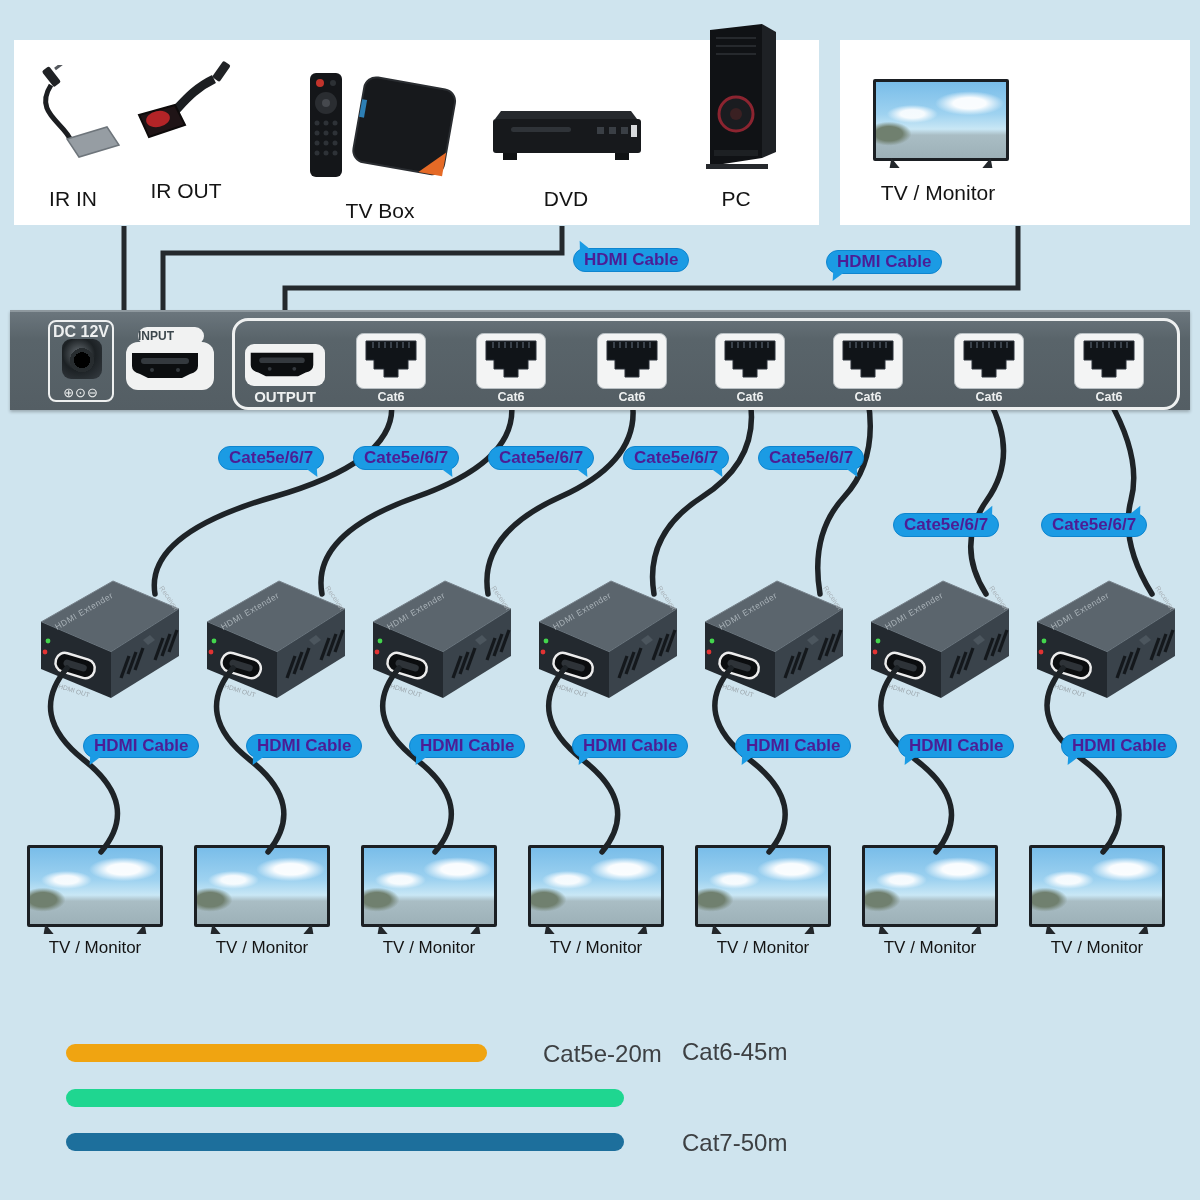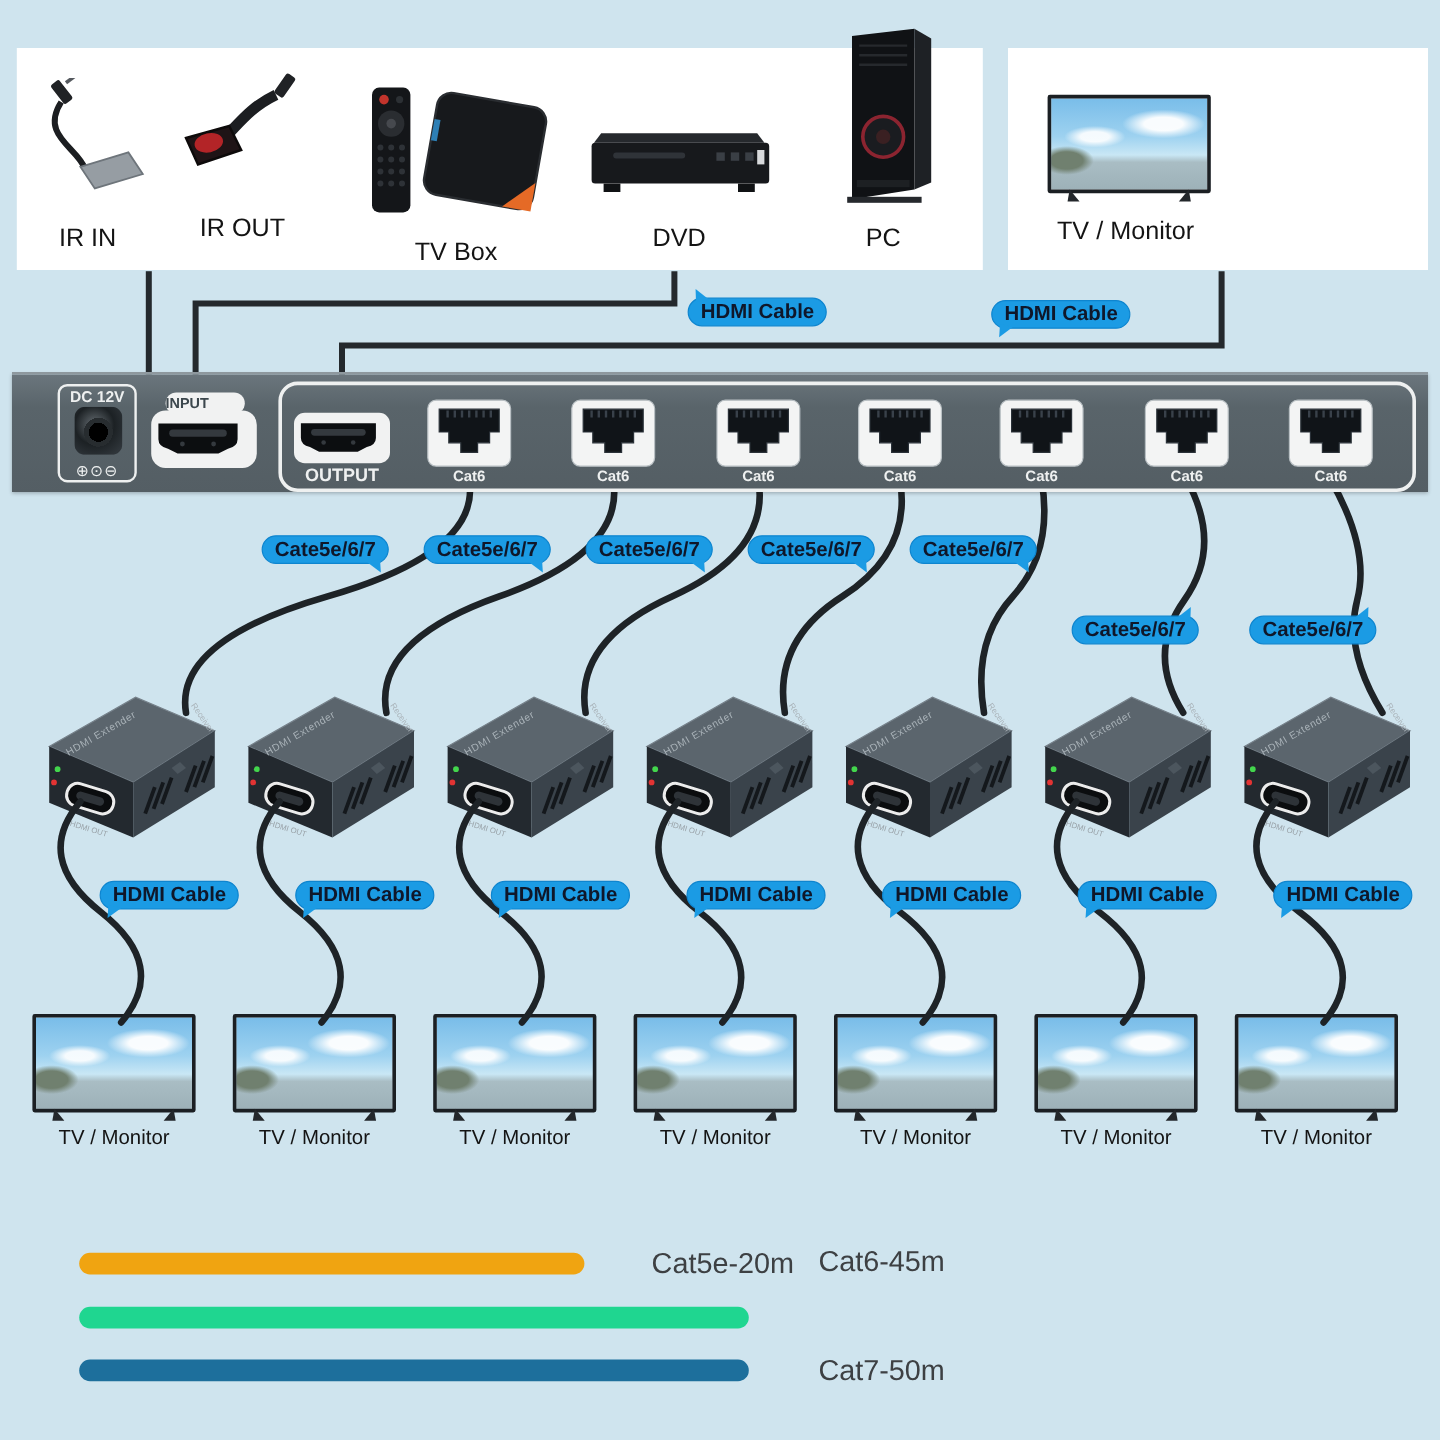--- a/index.html
+++ b/index.html
@@ -6,21 +6,21 @@
   #stage{position:relative;width:1200px;height:1200px;background:#cfe4ee;overflow:hidden;
          font-family:"Liberation Sans",sans-serif;}
   .abs{position:absolute;}
   .whitebox{position:absolute;background:#ffffff;top:40px;height:185px;}
   .dev{position:absolute;display:flex;flex-direction:column;align-items:center;justify-content:flex-end;}
   .dev-label{font-size:21px;color:#141414;margin-top:10px;white-space:nowrap;}
   
   svg.layer{position:absolute;left:0;top:0;pointer-events:none;}
   #layerA{z-index:1;} #layerB{z-index:4;}
   
-  .pill{position:absolute;z-index:6;background:#1b9be4;border:1.5px solid #0e85cf;color:#0f172a;
+  .pill{position:absolute;z-index:6;background:#1b9be4;border:1.5px solid #0e85cf;color:#4c1d95;
         font-weight:bold;font-size:17px;line-height:20px;padding:1px 10px;border-radius:13px;white-space:nowrap;}
   .pill::after{content:"";position:absolute;width:0;height:0;border:7px solid transparent;}
   .tail-bl::after{left:4px;top:100%;margin-top:-2px;border-top:11px solid #1b9be4;border-left-width:2px;border-right-width:9px;transform:rotate(14deg);}
   .tail-br::after{right:4px;top:100%;margin-top:-2px;border-top:11px solid #1b9be4;border-right-width:2px;border-left-width:9px;transform:rotate(-14deg);}
   .tail-tl::after{left:4px;bottom:100%;margin-bottom:-2px;border-bottom:11px solid #1b9be4;border-left-width:2px;border-right-width:9px;transform:rotate(-12deg);}
   .tail-tr::after{right:4px;bottom:100%;margin-bottom:-2px;border-bottom:11px solid #1b9be4;border-right-width:2px;border-left-width:9px;transform:rotate(12deg);}
   
   #panel{position:absolute;left:10px;top:310px;width:1180px;height:98px;z-index:2;
          background:linear-gradient(#6b767d,#59646a 28%,#545e64);border-top:2px solid #8e989e;
          box-shadow:0 2px 3px rgba(0,0,0,.25);}
@@ -128,21 +128,21 @@
   <div class="whitebox" style="left:14px;width:294px;">
     <div class="dev" style="left:4px;bottom:14px;width:110px;">
       <svg width="96" height="112" viewBox="0 0 96 112">
         <rect x="22" y="2" width="9" height="20" rx="2" transform="rotate(-38 26 12)" fill="#202225"></rect>
         <path d="M30 4 l8 -6" stroke="#55595e" stroke-width="3"></path>
         <path d="M26 20 C8 48, 40 58, 46 76" stroke="#1c1e21" stroke-width="5" fill="none"></path>
         <polygon points="42,74 82,62 94,80 54,92" fill="#969da3" stroke="#6e757b" stroke-width="1.5"></polygon>
       </svg>
       <div class="dev-label">IR IN</div>
     </div>
-    <div class="dev" style="left:128px;bottom:22px;width:120px;">
+    <div class="dev" style="left:112px;bottom:22px;width:120px;">
       <svg width="110" height="110" viewBox="0 0 110 110">
         <rect x="86" y="2" width="9" height="20" rx="2" transform="rotate(35 90 12)" fill="#202225"></rect>
         <path d="M83 20 C62 30, 52 44, 40 56" stroke="#1c1e21" stroke-width="9" fill="none"></path>
         <polygon points="8,56 44,46 54,66 18,78" fill="#1f1416" stroke="#0d0a0a" stroke-width="2"></polygon>
         <ellipse cx="27" cy="60" rx="12" ry="8" fill="#b32427" transform="rotate(-12 27 60)"></ellipse>
       </svg>
       <div class="dev-label">IR OUT</div>
     </div>
   </div>
 
@@ -217,21 +217,21 @@
       </div>
       <div class="dev-label">TV / Monitor</div>
     </div>
   </div>
 
   <div class="pill tail-tl" style="left:573px;top:248px;">HDMI Cable</div>
   <div class="pill tail-bl" style="left:826px;top:250px;">HDMI Cable</div>
 
   <div id="panel">
     <div class="outline" style="left:38px;top:8px;width:62px;height:78px;border-width:2px;border-radius:8px;">
-      <div class="panel-text" style="left:0;right:0;top:1px;font-size:13px;">DC 12V</div>
+      <div class="panel-text" style="left:0;right:0;top:1px;font-size:16px;">DC 12V</div>
       <div id="dc-jack"></div>
       <div class="panel-text" style="left:0;right:0;bottom:0;font-size:13px;letter-spacing:1px;font-weight:normal;">⊕⊙⊖</div>
     </div>
 
     <div class="whiteport" style="left:116px;top:30px;width:88px;height:48px;border-radius:12px;">
       <svg width="78" height="38" viewBox="0 0 78 38">
           <use href="#hdmi-shape"></use>
         </svg>
     </div>
     <div class="whiteport" style="left:128px;top:15px;width:66px;height:18px;border-radius:9px;">

